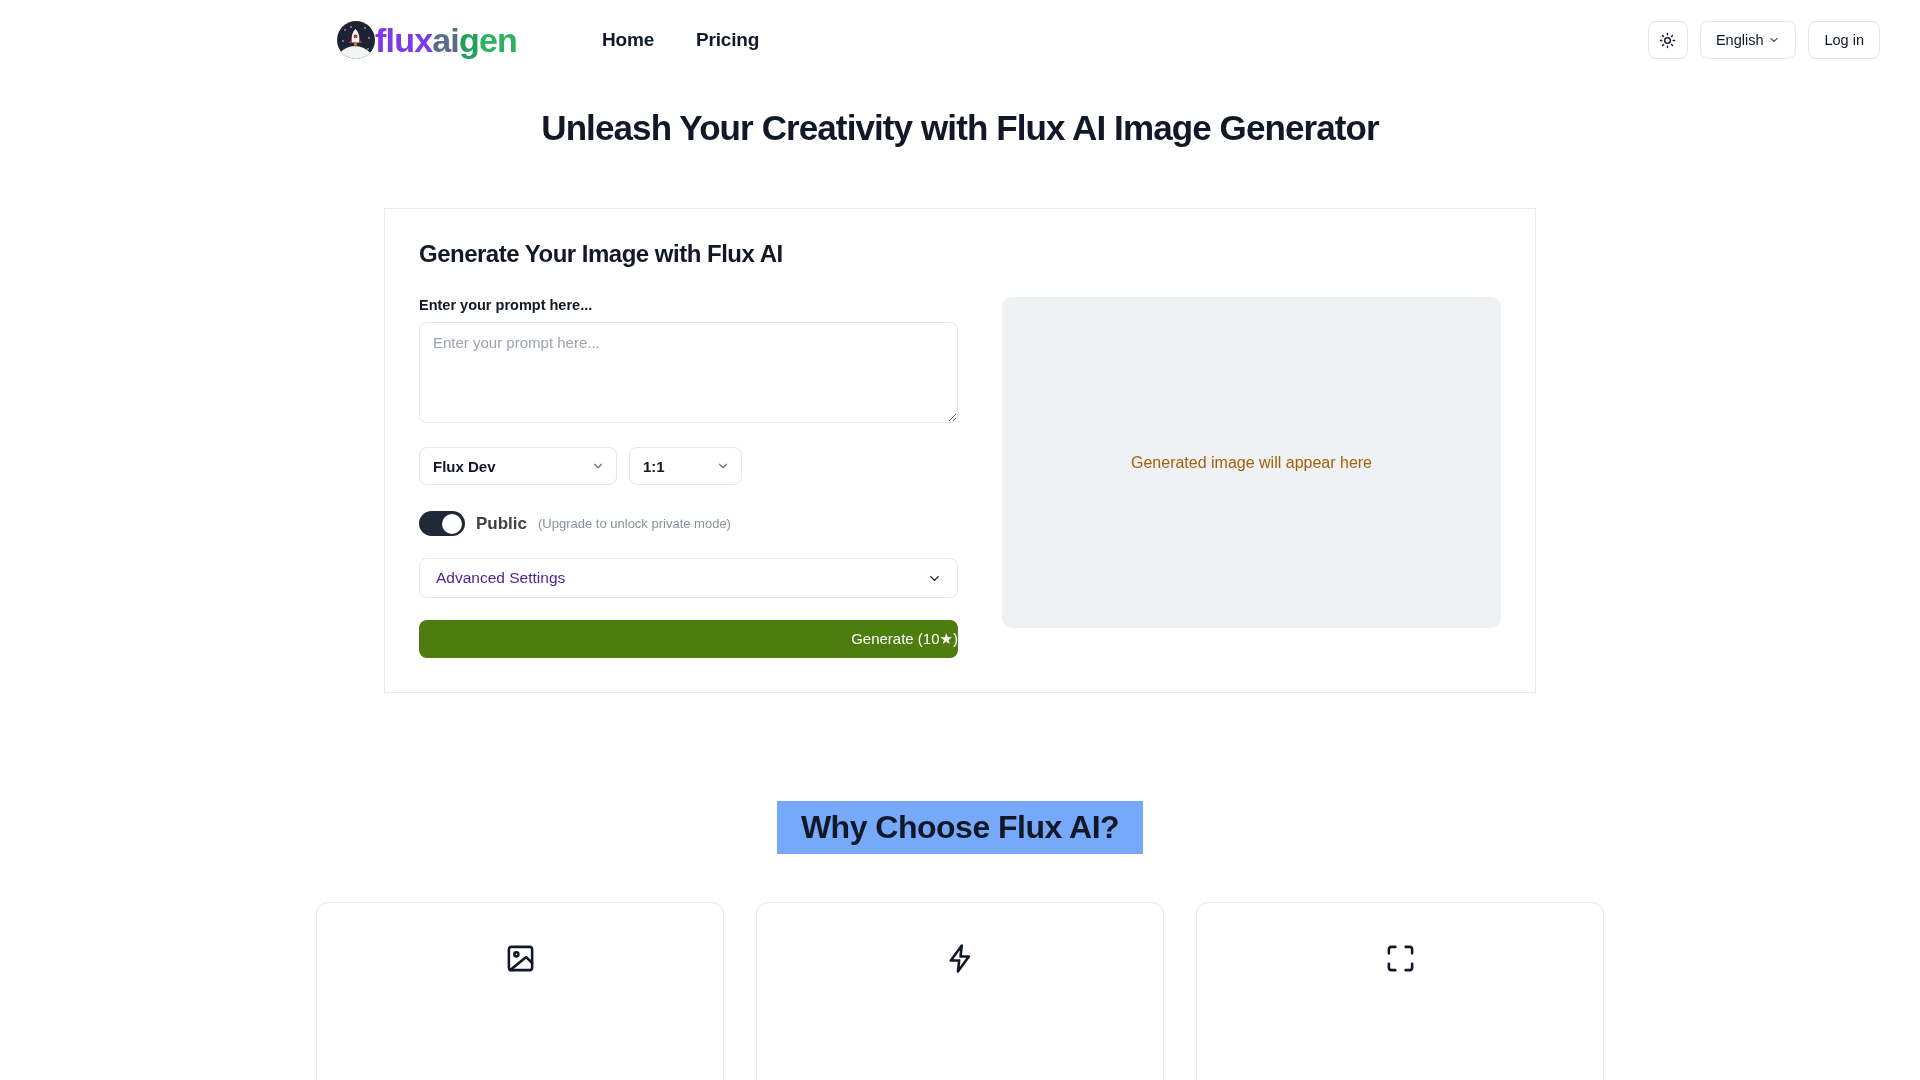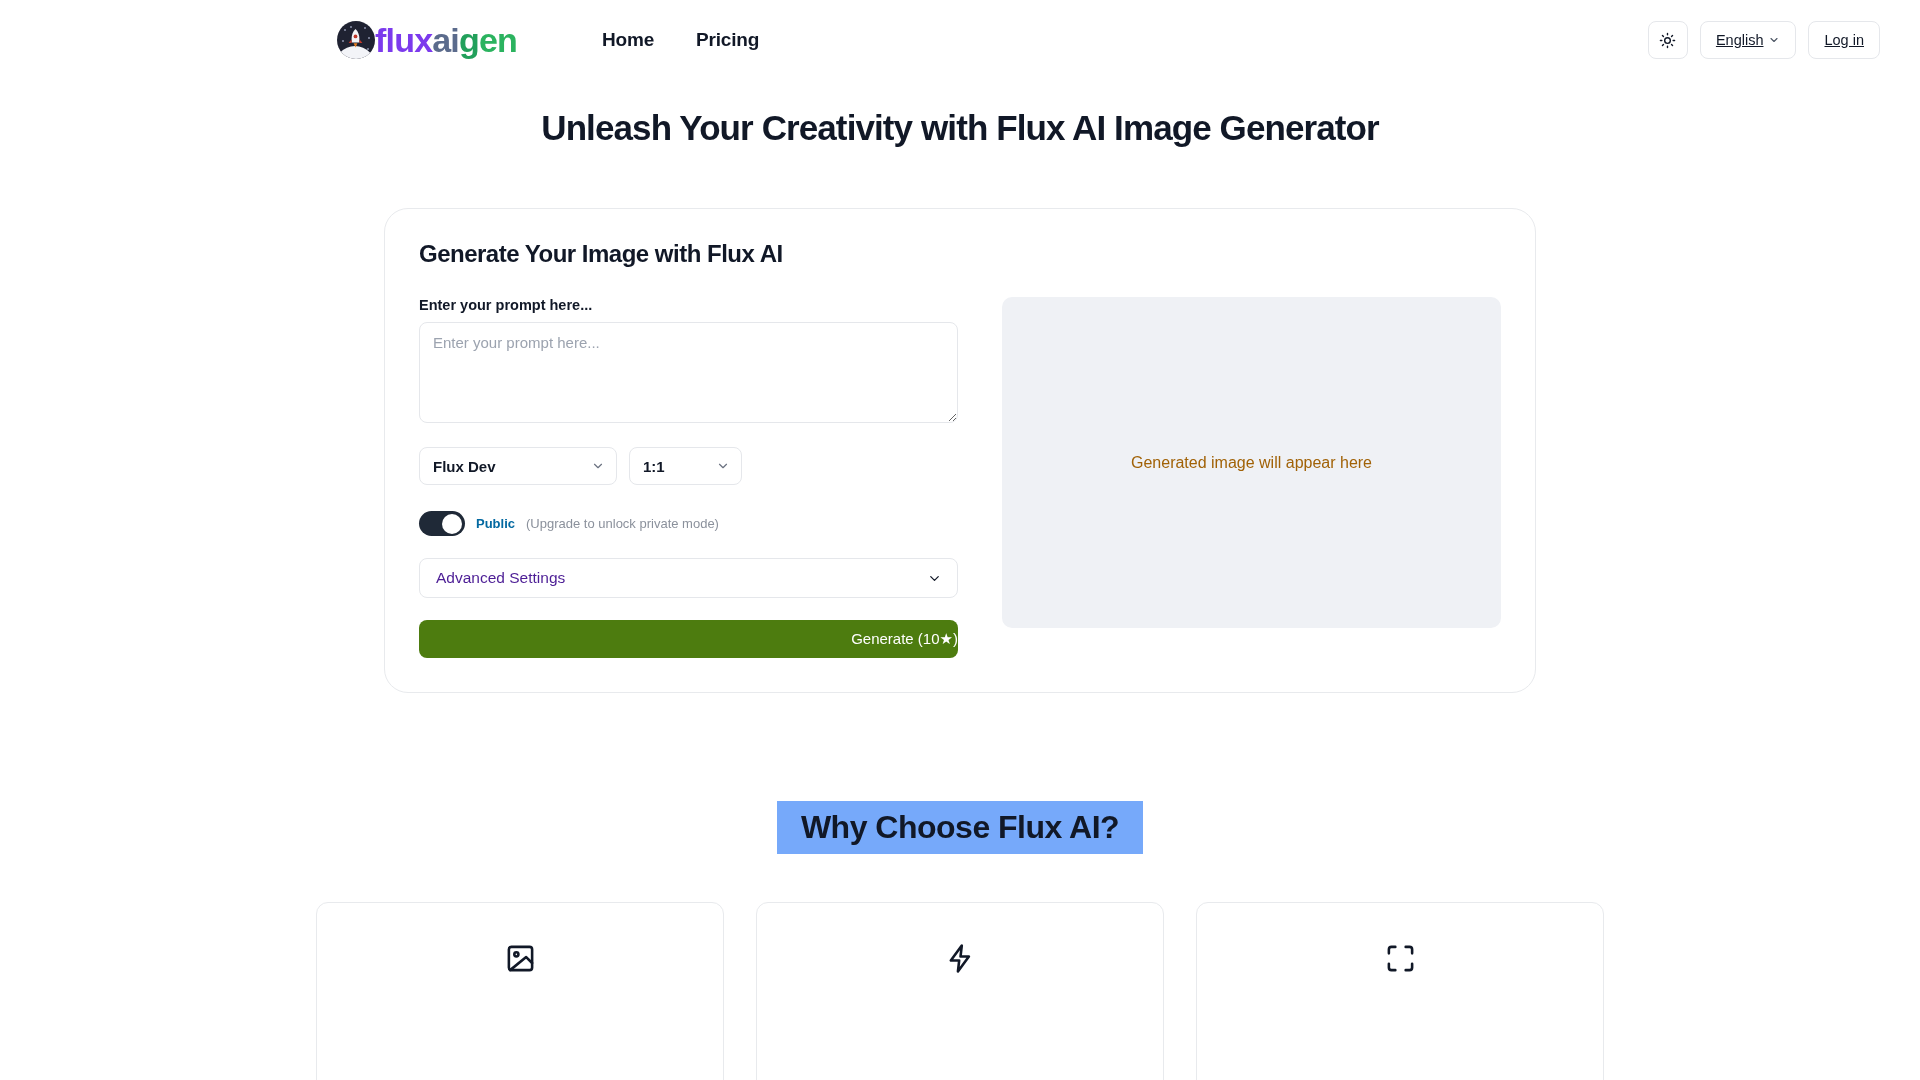--- a/index.html
+++ b/index.html
@@ -93,21 +93,20 @@
     border: 1px solid #e5e7eb;
     border-radius: 8px;
     background: #fff;
     display: flex; align-items: center; justify-content: center;
     gap: 5px;
     padding: 0 15px;
     font-size: 14.5px;
     color: #111827;
     cursor: pointer;
     white-space: nowrap;
-    text-decoration: underline;
   }
 
   
   .hero { text-align: center; margin-top: 28px; }
   .hero h1 {
     font-size: 35px;
     font-weight: 700;
     letter-spacing: -0.9px;
     color: #111827;
   }
@@ -117,21 +116,21 @@
     font-size: 18.5px;
     line-height: 28px;
     color: #6b7280;
   }
 
   
   .gen-card {
     width: 1152px;
     margin: 60px auto 0;
     border: 1px solid #e8eaed;
-    border-radius: 24px;
+    border-radius: 0;
     background: #fff;
     padding: 31px 34px 34px;
   }
   .gen-card h2 {
     font-size: 24px;
     font-weight: 700;
     letter-spacing: -0.5px;
     color: #111827;
     margin-bottom: 29px;
   }
@@ -197,21 +196,21 @@
     cursor: pointer;
     flex: none;
   }
   .switch .knob {
     position: absolute;
     width: 20px; height: 20px;
     border-radius: 50%;
     background: #fff;
     top: 2.5px; right: 3px;
   }
-  .toggle-label { font-size: 13px; font-weight: 700; color: #0369a1; }
+  .toggle-label { font-size: 17px; font-weight: 700; color: #404040; }
   .toggle-hint { font-size: 13px; color: #8b919c; }
 
   .accordion {
     margin-top: 22px;
     width: 100%;
     height: 40px;
     border: 1px solid #e5e7eb;
     border-radius: 8px;
     background: #fff;
     display: flex;

